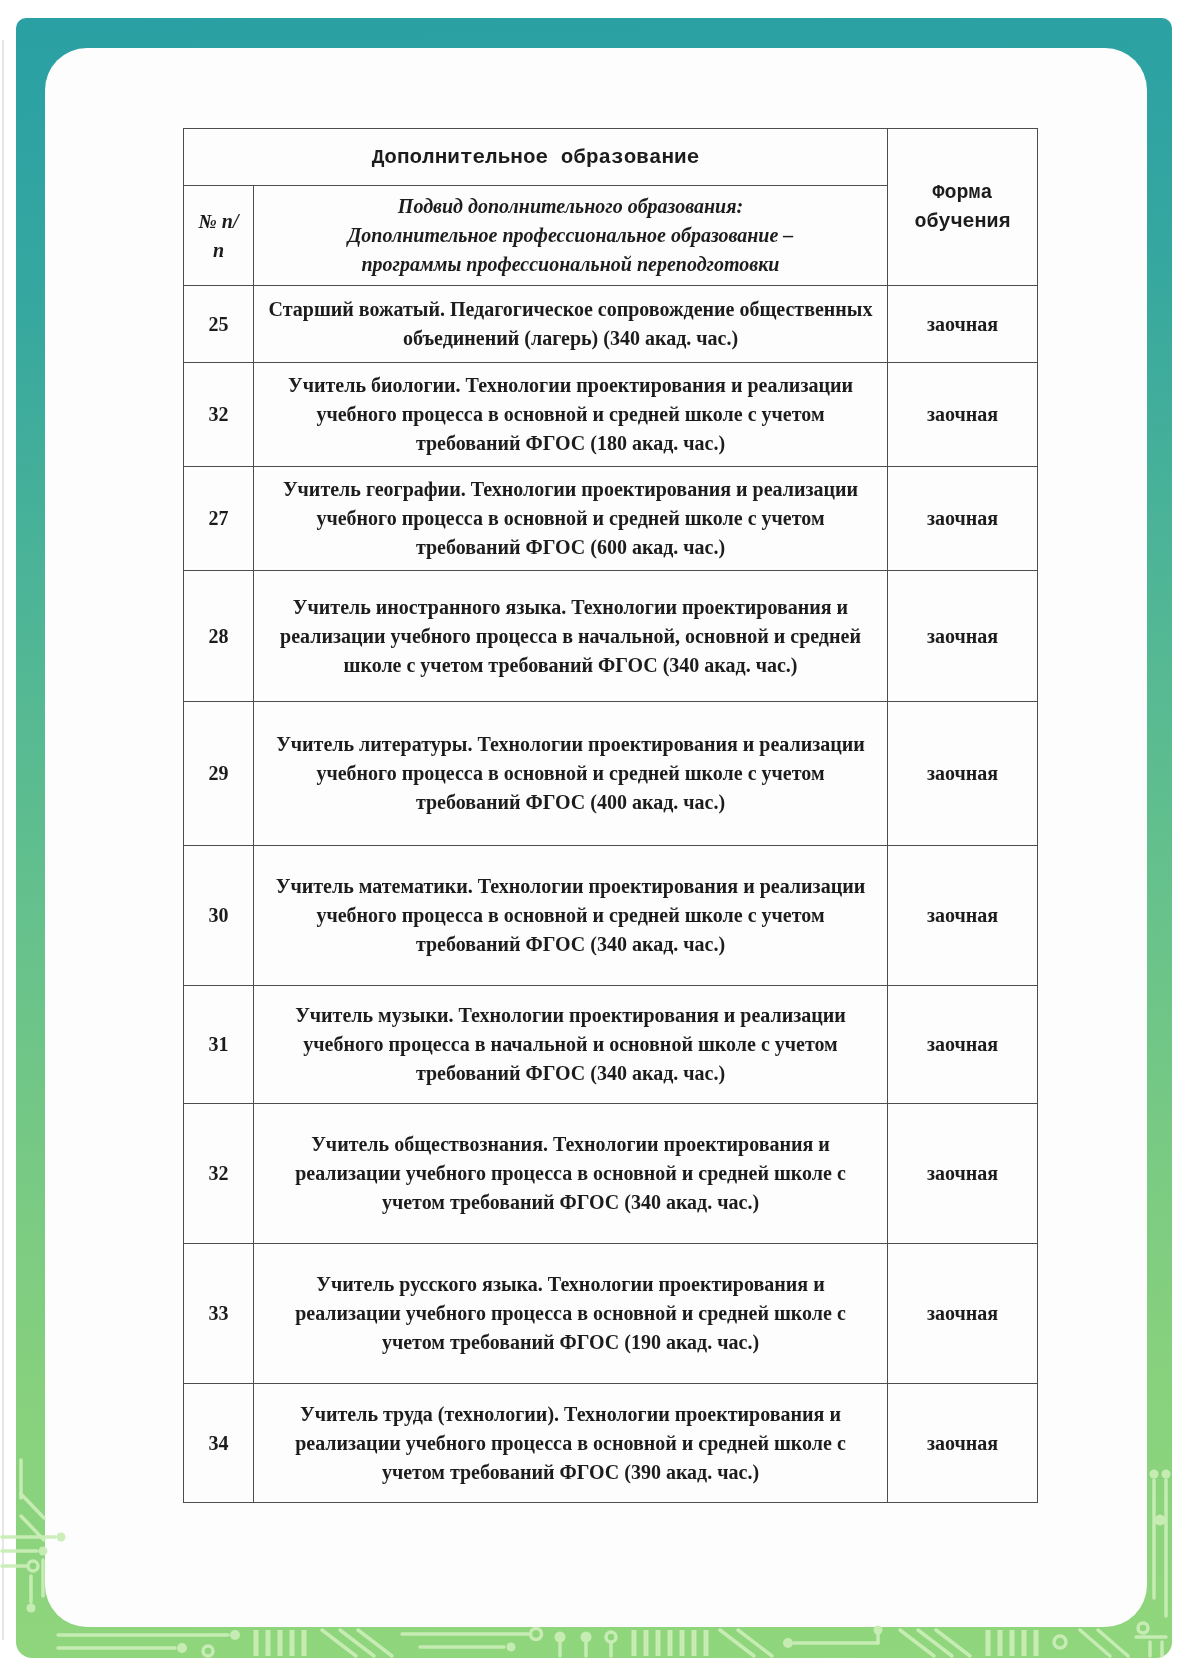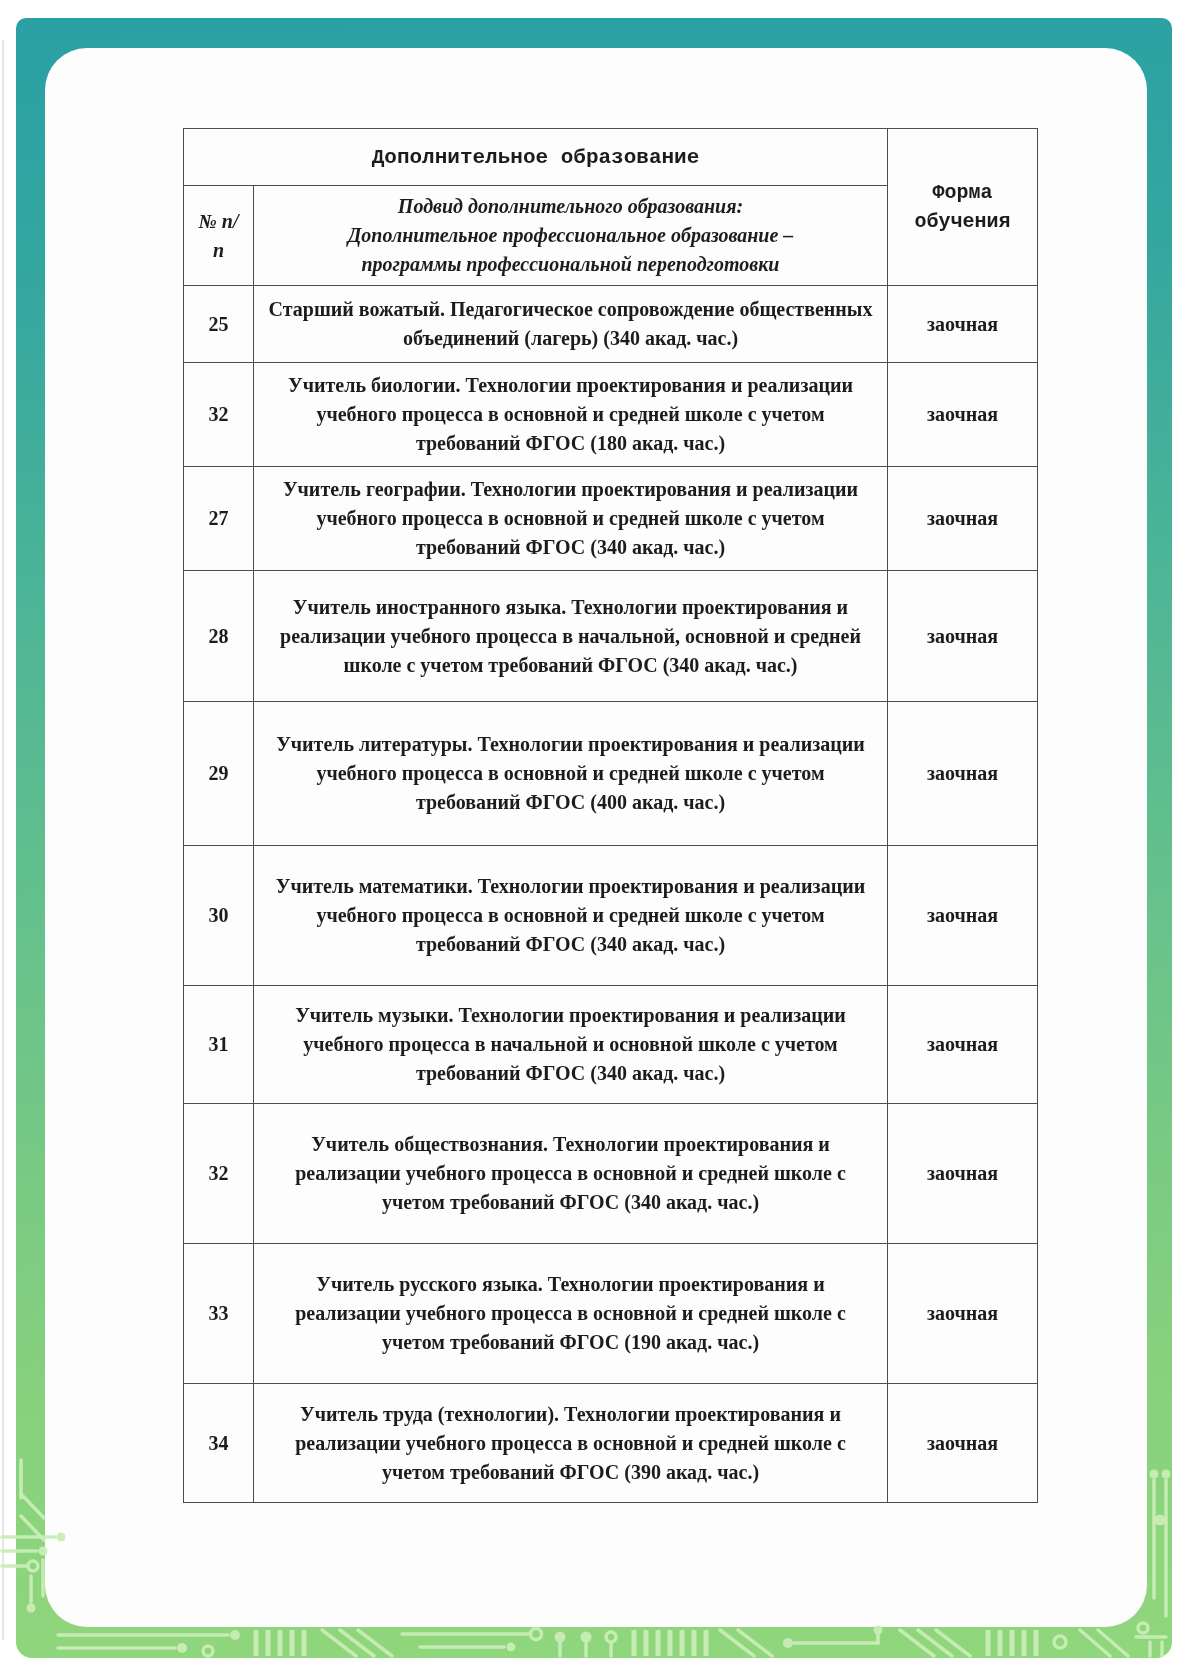--- a/index.html
+++ b/index.html
@@ -203,21 +203,21 @@
     <td class="num-cell">32</td>
     <td class="prog-cell">
             <span class="prog-text">Учитель биологии. Технологии проектирования и реализации учебного процесса в основной и средней школе с учетом требований ФГОС (180 акад. час.)</span>
           </td>
     <td class="form-cell">заочная</td>
   </tr>
 
   <tr>
     <td class="num-cell">27</td>
     <td class="prog-cell">
-            <span class="prog-text">Учитель географии. Технологии проектирования и реализации учебного процесса в основной и средней школе с учетом требований ФГОС (340 акад. час.)</span>
+            <span class="prog-text">Учитель географии. Технологии проектирования и реализации учебного процесса в основной и средней школе с учетом требований ФГОС (600 акад. час.)</span>
           </td>
     <td class="form-cell">заочная</td>
   </tr>
 
   <tr>
     <td class="num-cell">28</td>
     <td class="prog-cell">
             <span class="prog-text">Учитель иностранного языка. Технологии проектирования и реализации учебного процесса в начальной, основной и средней школе с учетом требований ФГОС (340 акад. час.)</span>
           </td>
     <td class="form-cell">заочная</td>

